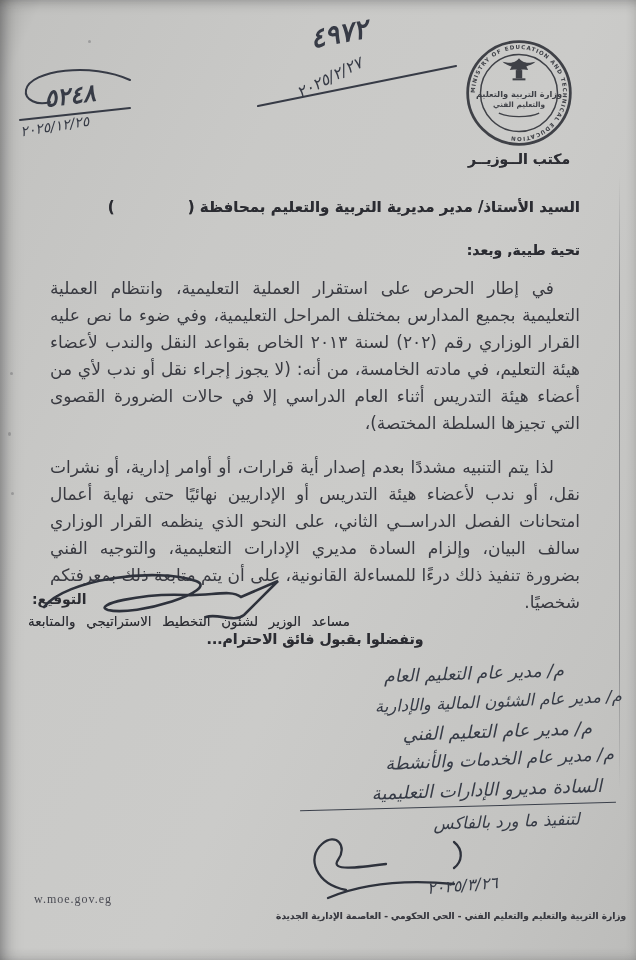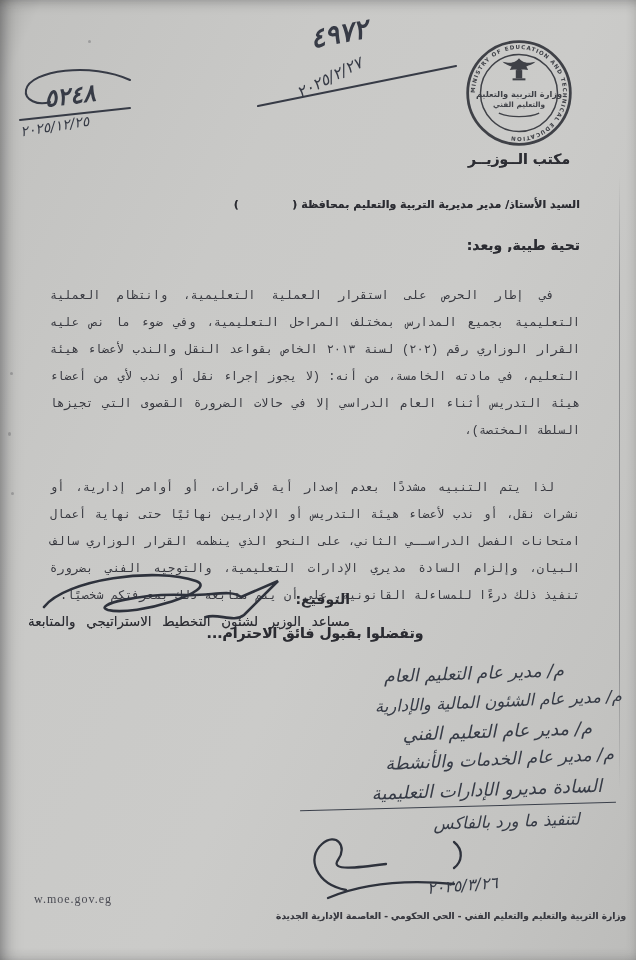--- a/index.html
+++ b/index.html
@@ -25,29 +25,29 @@
   .ref-left svg{position:absolute;top:-4px;left:-6px;}
   .ref-left .date{position:absolute;top:50px;left:2px;font-size:14px;transform:rotate(-9deg);white-space:nowrap;}
 
   .logo{position:absolute;top:38px;left:460px;width:118px;text-align:center;}
   .logo .seal{display:block;margin:0 auto;}
   .office-label{margin-top:3px;font-size:14px;font-weight:bold;color:#2c2d33;text-shadow:0 0 .5px rgba(44,45,51,.7);text-align:center;}
 
   
   .letter{position:absolute;top:198px;right:56px;left:50px;direction:rtl;text-align:right;}
   .bold{font-weight:bold;color:#2b2c32;}
-  .recipient{font-size:11px;white-space:pre-wrap;margin:0;text-shadow:0 0 .4px rgba(43,44,50,.6);}
+  .recipient{font-size:15px;white-space:pre-wrap;margin:0;text-shadow:0 0 .4px rgba(43,44,50,.6);}
   .greeting{font-size:14px;margin:26px 0 0 0;text-shadow:0 0 .4px rgba(43,44,50,.6);}
-  .para{margin:30px 0 0 0;font-size:12px;line-height:27px;text-align:justify;color:#393a41;font-family:Liberation Mono, monospace;}
+  .para{margin:17px 0 0 0;font-size:17px;line-height:27px;text-align:justify;color:#393a41;}
   .para.indent{text-indent:26px;}
   .closing{font-size:14px;margin:15px 0 0 0;text-align:center;text-shadow:0 0 .4px rgba(43,44,50,.6);}
 
   
   .sig-block{position:absolute;top:591px;left:28px;width:322px;direction:rtl;}
-  .sig-label{font-size:14px;font-weight:bold;color:#2b2c32;text-align:right;margin-left:4px;}
+  .sig-label{font-size:14px;font-weight:bold;color:#2b2c32;text-align:left;margin-left:4px;}
   .sig-swoosh{position:absolute;top:-26px;left:8px;}
   .sig-name{font-size:15px;font-weight:bold;color:#26272d;margin-top:6px;text-align:justify;text-align-last:justify;text-shadow:0 0 .4px rgba(38,39,45,.6);}
   .sig-title{font-size:13.4px;font-weight:normal;color:#2b2c32;margin-top:7px;text-align:justify;text-align-last:justify;text-shadow:0 0 .4px rgba(43,44,50,.55);}
 
   
   .dist{position:absolute;top:660px;right:10px;width:350px;direction:rtl;color:#363b46;}
   .hw-line{font-size:17.5px;font-style:italic;letter-spacing:.5px;white-space:nowrap;line-height:29px;}
   .hw-1{transform:rotate(-2deg);padding-right:62px;}
   .hw-2{transform:rotate(-2.5deg);padding-right:4px;font-size:16.5px;}
   .hw-3{transform:rotate(-2deg);padding-right:34px;font-size:18px;}

